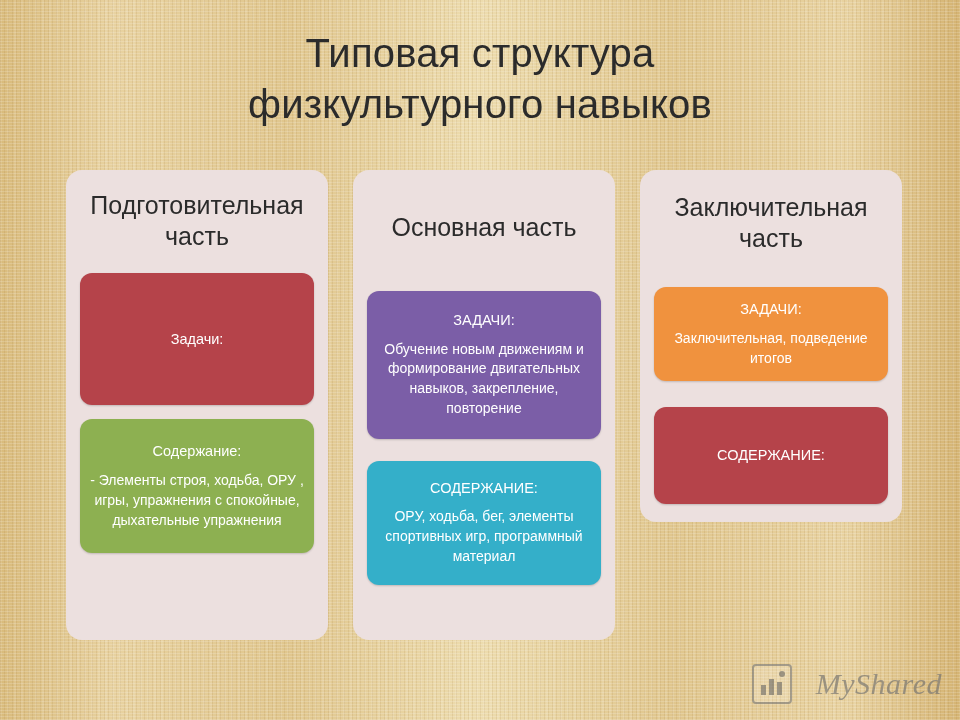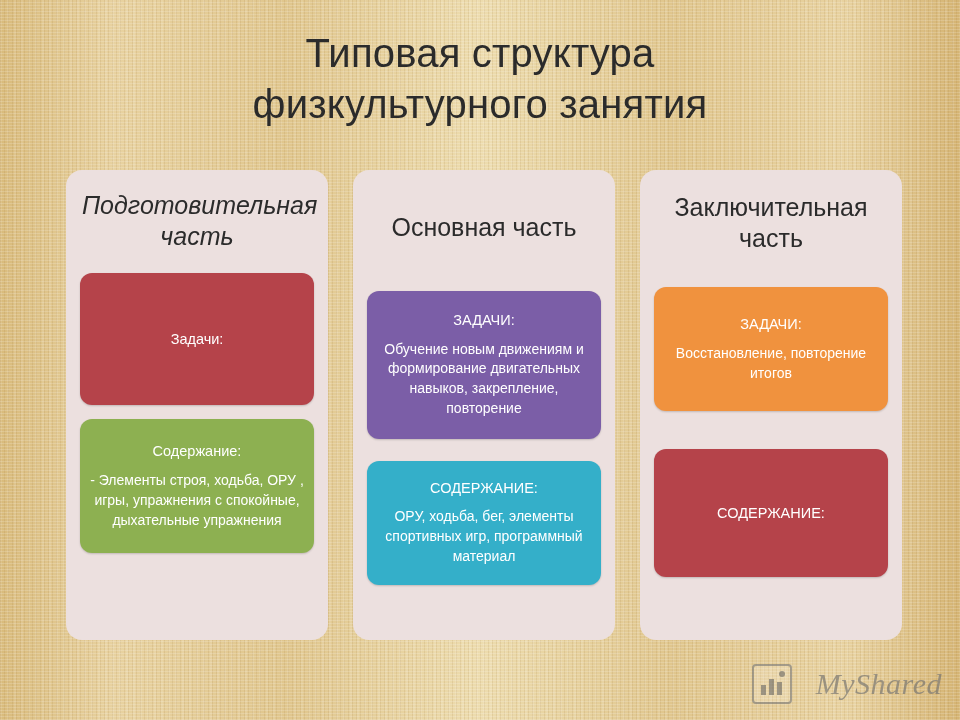--- a/index.html
+++ b/index.html
@@ -55,31 +55,31 @@
     background: #ece0df;
     border-radius: 16px;
     width: 262px;
     box-sizing: border-box;
     padding: 14px 14px 18px 14px;
     display: flex;
     flex-direction: column;
   }
   .column.col-1 { height: 470px; }
   .column.col-2 { height: 470px; }
-  .column.col-3 { height: 470px; }
+  .column.col-3 { height: 352px; }
 
   .col-head {
     text-align: center;
     color: #2b2b2b;
     font-size: 25px;
     line-height: 1.22;
     padding: 6px 2px 0 2px;
     font-weight: normal;
   }
-  .col-1 .col-head { margin-bottom: 22px; font-style: italic; }
+  .col-1 .col-head { margin-bottom: 22px; }
   .col-2 .col-head { margin-bottom: 48px; margin-top: 22px; }
   .col-3 .col-head { margin-bottom: 34px; margin-top: 2px; }
 
   .card {
     border-radius: 12px;
     color: #ffffff;
     text-align: center;
     box-sizing: border-box;
     padding: 12px 10px;
     display: flex;
@@ -150,21 +150,21 @@
     letter-spacing: 0.5px;
   }
 </style>
 </head>
 <body>
 
 <div id="slide">
 
   <div class="title">
     <span class="line">Типовая структура</span>
-    <span class="line">физкультурного занятия</span>
+    <span class="line">физкультурного навыков</span>
   </div>
 
   <div class="columns">
 
     <div class="column col-1">
       <div class="col-head">Подготовительная часть</div>
 
       <div class="card c1a" style="background:#b5434a">
         <span class="ln">Задачи:</span>
       </div>
@@ -189,21 +189,21 @@
         <span class="ln">СОДЕРЖАНИЕ:</span>
         <span class="ln small gap">ОРУ, ходьба, бег, элементы спортивных игр, программный материал</span>
       </div>
     </div>
 
     <div class="column col-3">
       <div class="col-head">Заключительная часть</div>
 
       <div class="card c3a" style="background:#f0923e">
         <span class="ln">ЗАДАЧИ:</span>
-        <span class="ln small gap">Восстановление, повторение итогов</span>
+        <span class="ln small gap">Заключительная, подведение итогов</span>
       </div>
 
       <div class="spacer"></div>
 
       <div class="card c3b" style="background:#b5434a">
         <span class="ln">СОДЕРЖАНИЕ:</span>
       </div>
     </div>
 
   </div>

